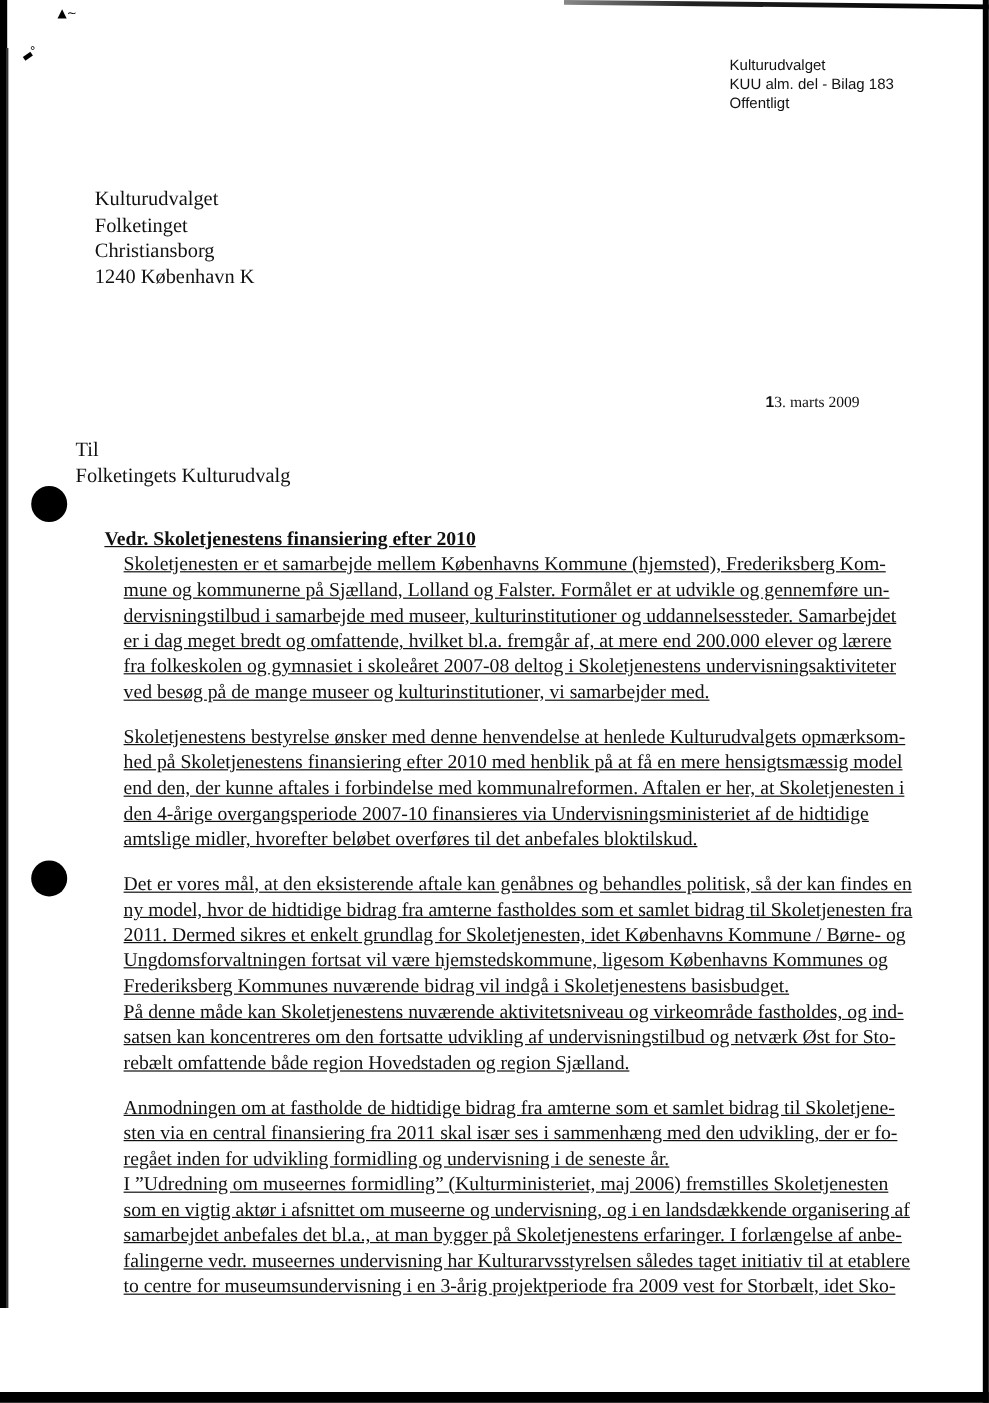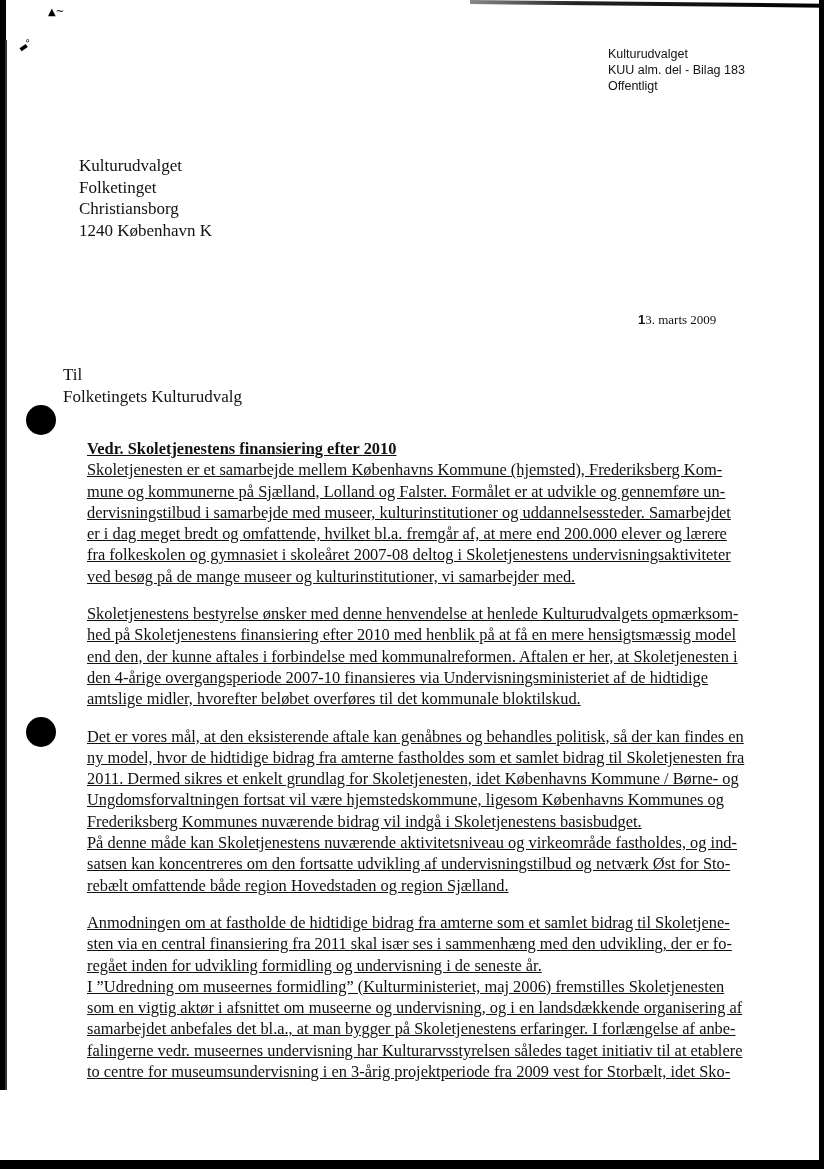--- a/index.html
+++ b/index.html
@@ -32,42 +32,42 @@
   .stamp div { white-space: nowrap; }
 
   
   .address {
     position: absolute; left: 79px; top: 155px;
     font-size: 17px; line-height: 21.5px;
   }
   .address div { white-space: nowrap; }
 
   .date {
-    position: absolute; left: 638px; top: 312px;
+    position: absolute; left: 638px; top: 327px;
     font-size: 13px; line-height: 16px; white-space: nowrap;
   }
   .date .lead { font-weight: bold; font-family: "Liberation Sans", sans-serif; }
 
   .recipient {
     position: absolute; left: 63px; top: 364px;
     font-size: 17px; line-height: 21.5px;
   }
 
   .punch-hole {
     position: absolute; width: 30px; height: 30px; border-radius: 50%; background: #000;
   }
   .punch-hole.h1 { left: 26px; top: 405px; }
   .punch-hole.h2 { left: 26px; top: 717px; }
 
   .body {
     position: absolute; left: 87px; top: 438px; width: 672px;
     font-size: 16.4px; line-height: 21.3px; text-decoration: underline;
   }
   .body .subject { font-weight: bold; white-space: nowrap; }
-  .body .line { white-space: nowrap; }
+  .body .line { white-space: nowrap; margin-left: 16px; }
   .body .gap { height: 16px; }
 </style>
 </head>
 <body>
 
 <div class="page">
 
   <div class="scan-left-edge"></div>
   <div class="scan-left-edge thin"></div>
   <div class="scan-right-edge"></div>
@@ -112,21 +112,21 @@
       <div class="line">fra folkeskolen og gymnasiet i skoleåret 2007-08 deltog i Skoletjenestens undervisningsaktiviteter</div>
       <div class="line">ved besøg på de mange museer og kulturinstitutioner, vi samarbejder med.</div>
     </div>
     <div class="gap"></div>
 
     <div>
       <div class="line">Skoletjenestens bestyrelse ønsker med denne henvendelse at henlede Kulturudvalgets opmærksom-</div>
       <div class="line">hed på Skoletjenestens finansiering efter 2010 med henblik på at få en mere hensigtsmæssig model</div>
       <div class="line">end den, der kunne aftales i forbindelse med kommunalreformen. Aftalen er her, at Skoletjenesten i</div>
       <div class="line">den 4-årige overgangsperiode 2007-10 finansieres via Undervisningsministeriet af de hidtidige</div>
-      <div class="line">amtslige midler, hvorefter beløbet overføres til det kommunale bloktilskud.</div>
+      <div class="line">amtslige midler, hvorefter beløbet overføres til det anbefales bloktilskud.</div>
     </div>
     <div class="gap"></div>
 
     <div>
       <div class="line">Det er vores mål, at den eksisterende aftale kan genåbnes og behandles politisk, så der kan findes en</div>
       <div class="line">ny model, hvor de hidtidige bidrag fra amterne fastholdes som et samlet bidrag til Skoletjenesten fra</div>
       <div class="line">2011. Dermed sikres et enkelt grundlag for Skoletjenesten, idet Københavns Kommune / Børne- og</div>
       <div class="line">Ungdomsforvaltningen fortsat vil være hjemstedskommune, ligesom Københavns Kommunes og</div>
       <div class="line">Frederiksberg Kommunes nuværende bidrag vil indgå i Skoletjenestens basisbudget.</div>
       <div class="line">På denne måde kan Skoletjenestens nuværende aktivitetsniveau og virkeområde fastholdes, og ind-</div>

